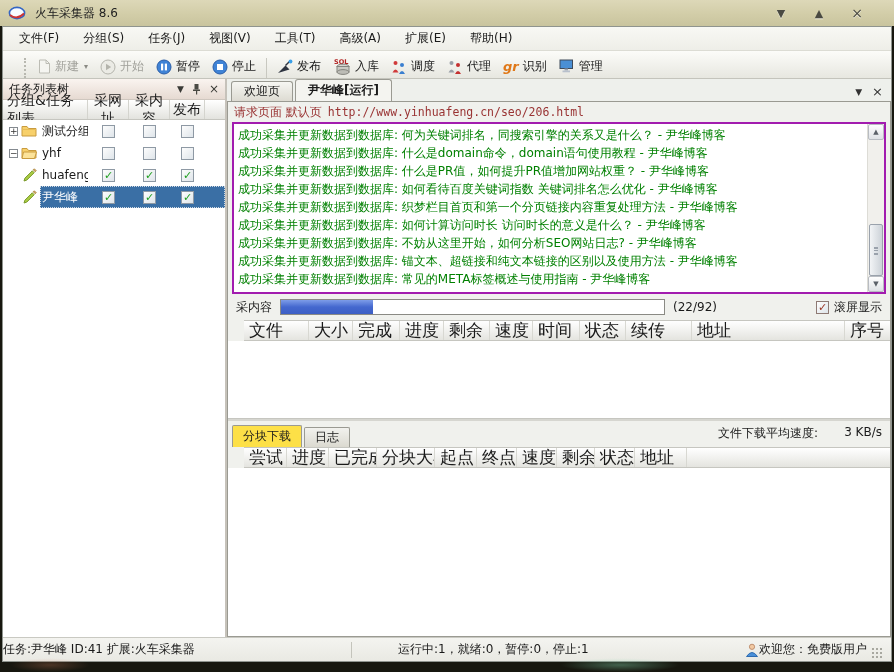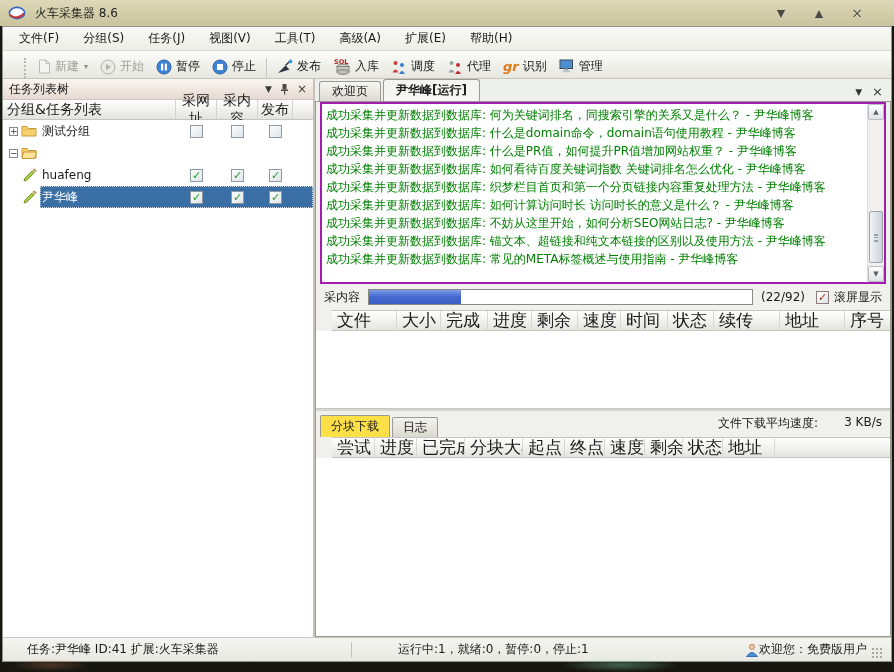--- a/index.html
+++ b/index.html
@@ -34,21 +34,21 @@
   .tbtn { display:flex; align-items:center; gap:4px; padding:3px 6px; border-radius:2px; cursor:default; white-space:nowrap; }
   .tbtn.disabled { color:#a0a09a; }
   .tb-sep { width:1px; height:20px; background:#c8c8c0; margin:0 4px; }
   .dd-arrow { font-size:8px; color:#8a8a84; margin-left:1px; }
   .ocr-glyph { color:#e07818; font-style:italic; font-weight:bold; font-size:13px; }
 
   
   .main { flex:1; display:flex; min-height:0; }
 
   
-  .left-panel { width:312px; display:flex; flex-direction:column; background:#fff;
+  .left-panel { width:224px; display:flex; flex-direction:column; background:#fff;
     border-right:2px solid #c6c2ba; }
   .lp-header { height:21px; background:linear-gradient(#faf4f0,#e6dad2); display:flex; align-items:center;
     padding:0 6px; border-bottom:1px solid #cfc7bf; }
   .lp-hbtns { margin-left:auto; display:flex; gap:8px; align-items:center; }
   .lp-hbtn { color:#3a3a36; font-size:9px; cursor:default; display:flex; align-items:center; }
   .lp-cols { height:20px; display:flex; align-items:center; background:linear-gradient(#ffffff,#e3e3de);
     border-bottom:1px solid #c6c6c0; font-size:14px; }
   .lp-col-label { flex:1; padding-left:4px; border-right:1px solid #d4d4ce; height:100%; display:flex; align-items:center; }
   .lp-col { width:41px; text-align:center; border-right:1px solid #d4d4ce; height:100%; display:flex; align-items:center; justify-content:center; }
   .lp-col.c3 { width:35px; }
@@ -120,21 +120,21 @@
   .chunk-header .col:nth-child(1){width:43px} .chunk-header .col:nth-child(2){width:42px}
   .chunk-header .col:nth-child(3){width:48px} .chunk-header .col:nth-child(4){width:58px}
   .chunk-header .col:nth-child(5){width:42px} .chunk-header .col:nth-child(6){width:40px}
   .chunk-header .col:nth-child(7){width:40px} .chunk-header .col:nth-child(8){width:38px}
   .chunk-header .col:nth-child(9){width:40px} .chunk-header .col:nth-child(10){width:52px}
   .chunk-empty { flex:1; background:#fff; }
 
   
   .statusbar { height:24px; display:flex; align-items:center; background:linear-gradient(#f4f4f0,#e9e9e3);
     border-top:1px solid #c9c9c2; font-size:12px; }
-  .sb-left { width:348px; padding-left:24px; }
+  .sb-left { width:348px; padding-left:0; }
   .sb-sep { width:1px; height:16px; background:#c4c4bc; }
   .sb-center { flex:1; padding-left:46px; }
   .sb-right { display:flex; align-items:center; padding-right:6px; }
   .sb-grip { width:12px; height:12px; margin:6px 2px 0 4px;
     background-image:radial-gradient(#a8a8a0 1px, transparent 1.2px); background-size:4px 4px; background-position:bottom right; }
   svg { display:block; }
 </style>
 </head>
 <body>
 
@@ -318,20 +318,33 @@
           </div>
 
           <div class="tree-row">
             <span class="exp">−</span>
             <span class="t-icon">
               <svg width="16" height="12" viewBox="0 0 16 12">
                   <path d="M1 1.5 h5 l1.5 2 h7.5 v7.5 h-14 z" fill="#f7d06b" stroke="#c99b3f"></path>
                   <path d="M2.5 5 h13 l-2 6.5 h-12.5 z" fill="#fce39a" stroke="#c99b3f"></path>
                 </svg>
             </span>
+            <span class="row-body">
+              <span class="row-label">yhf</span>
+              <span class="cb-cell">
+                  <span class="cb"></span>
+                </span>
+              <span class="cb-cell">
+                  <span class="cb"></span>
+                </span>
+              <span class="cb-cell c3">
+                  <span class="cb"></span>
+                </span>
+              <span class="cb-fill"></span>
+            </span>
           </div>
 
           <div class="tree-row">
             <span class="indent"></span>
             <span class="t-icon">
               <svg width="14" height="14" viewBox="0 0 14 14">
                   <path d="M1 13 l2.8-.9 7.4-7.4 -1.9-1.9 -7.4 7.4 z" fill="#aacc44" stroke="#7a9a2a"></path>
                   <path d="M10.3 1.8 l1.9 1.9 1-1 -1.9-1.9 z" fill="#dcaa66" stroke="#aa8844"></path>
                 </svg>
             </span>
@@ -381,20 +394,24 @@
           <span class="tab">欢迎页</span>
           <span class="tab active">尹华峰[运行]</span>
           <span class="tab-ctrls">
             <span class="tab-ctrl">▼</span>
             <span class="tab-ctrl close">×</span>
           </span>
         </div>
 
         <div class="tab-page">
 
+          <div class="request-line">
+            <span>请求页面 默认页</span>
+            <span class="request-url">http://www.yinhuafeng.cn/seo/206.html</span>
+          </div>
 
           <div class="logbox">
             <div class="log-lines">
                 <div class="log-line">成功采集并更新数据到数据库: 何为关键词排名，同搜索引擎的关系又是什么？ - 尹华峰博客</div>
                 <div class="log-line">成功采集并更新数据到数据库: 什么是domain命令，domain语句使用教程 - 尹华峰博客</div>
                 <div class="log-line">成功采集并更新数据到数据库: 什么是PR值，如何提升PR值增加网站权重？ - 尹华峰博客</div>
                 <div class="log-line">成功采集并更新数据到数据库: 如何看待百度关键词指数  关键词排名怎么优化 - 尹华峰博客</div>
                 <div class="log-line">成功采集并更新数据到数据库: 织梦栏目首页和第一个分页链接内容重复处理方法 - 尹华峰博客</div>
                 <div class="log-line">成功采集并更新数据到数据库: 如何计算访问时长 访问时长的意义是什么？ - 尹华峰博客</div>
                 <div class="log-line">成功采集并更新数据到数据库: 不妨从这里开始，如何分析SEO网站日志? - 尹华峰博客</div>

